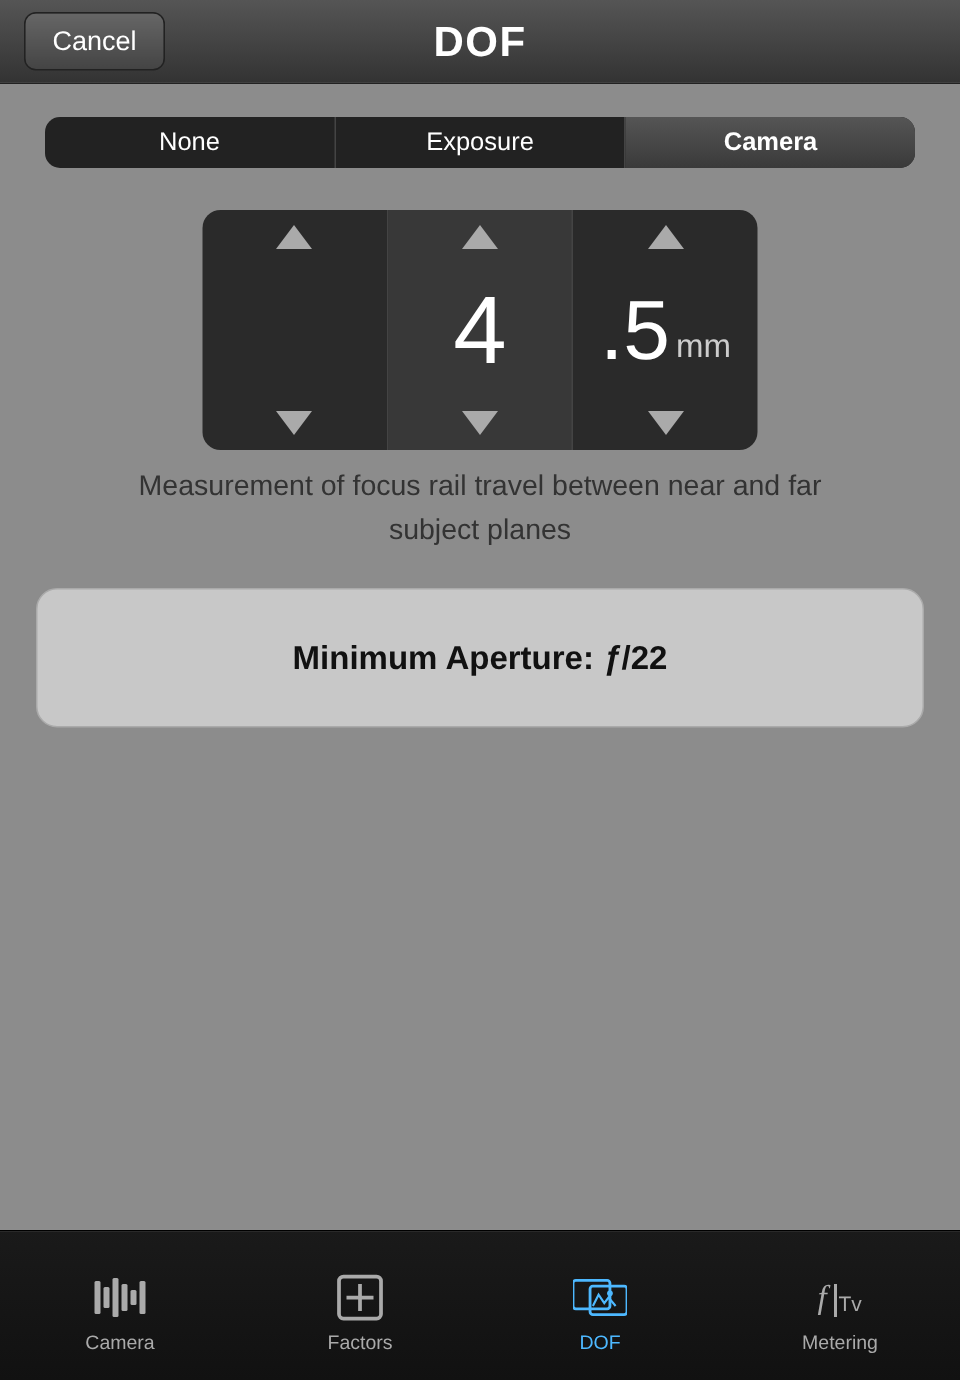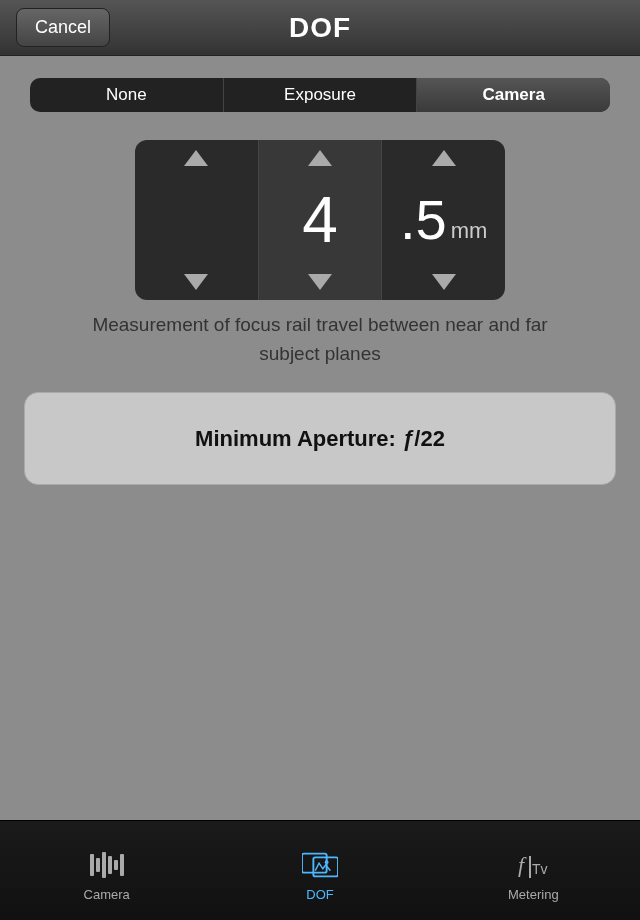--- a/index.html
+++ b/index.html
@@ -261,20 +261,30 @@
         <rect x="13" y="2" width="4" height="26" fill="#aaa" rx="1"></rect>
         <rect x="19" y="6" width="4" height="18" fill="#aaa" rx="1"></rect>
         <rect x="25" y="10" width="4" height="10" fill="#aaa" rx="1"></rect>
         <rect x="31" y="4" width="4" height="22" fill="#aaa" rx="1"></rect>
       </svg>
     </div>
     <span class="tab-label">Camera</span>
   </div>
 
 
+  <div class="tab-item">
+    <div class="tab-icon">
+      <svg width="34" height="34" viewBox="0 0 34 34" fill="none">
+        <rect x="3" y="3" width="28" height="28" rx="3" fill="none" stroke="#aaa" stroke-width="2.5"></rect>
+        <line x1="17" y1="8" x2="17" y2="26" stroke="#aaa" stroke-width="2.5"></line>
+        <line x1="8" y1="17" x2="26" y2="17" stroke="#aaa" stroke-width="2.5"></line>
+      </svg>
+    </div>
+    <span class="tab-label">Factors</span>
+  </div>
 
   <div class="tab-item active">
     <div class="tab-icon">
       <svg width="38" height="32" viewBox="0 0 38 32" fill="none">
 
         <rect x="0" y="4" width="26" height="20" rx="2" fill="none" stroke="#4db8ff" stroke-width="2"></rect>
         <rect x="12" y="8" width="26" height="20" rx="2" fill="none" stroke="#4db8ff" stroke-width="2"></rect>
 
         <polyline points="14,22 18,14 22,20 25,16 30,22" stroke="#4db8ff" stroke-width="1.5" fill="none"></polyline>
         <circle cx="26" cy="13" r="2" fill="#4db8ff"></circle>

